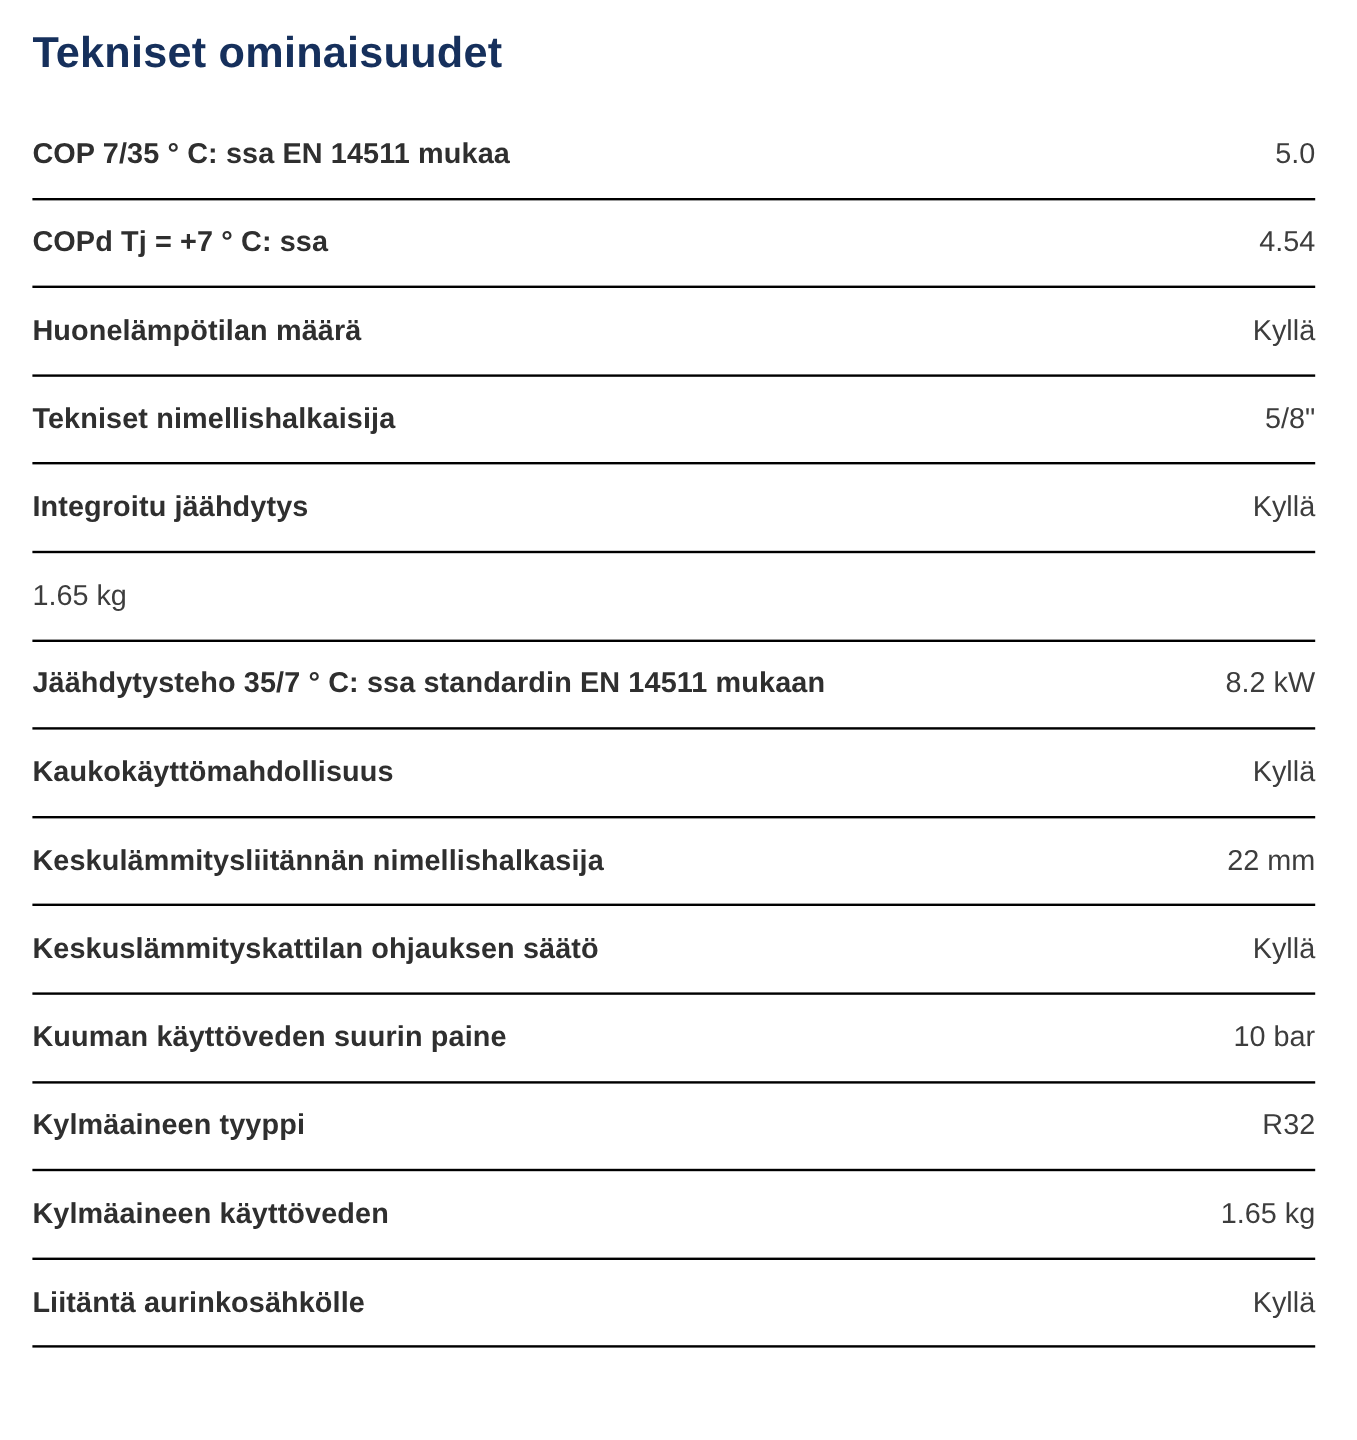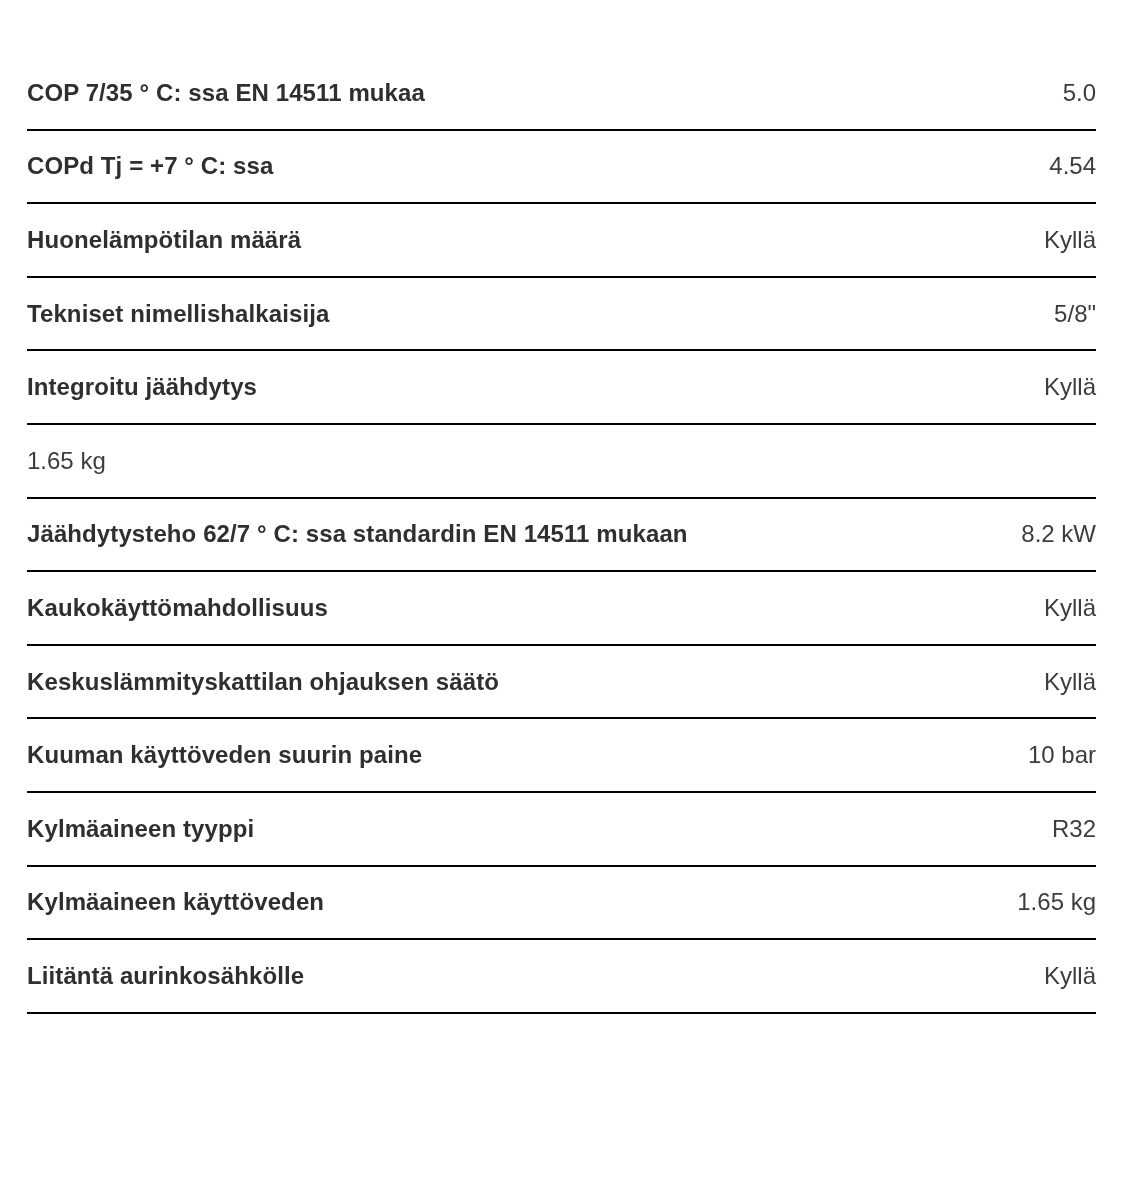--- a/index.html
+++ b/index.html
@@ -46,20 +46,21 @@
     font-weight: 400;
     color: #3d3d3d;
     white-space: nowrap;
     text-align: right;
   }
 </style>
 </head>
 <body>
 
 <div class="page">
+  <h1 class="page-title">Tekniset ominaisuudet</h1>
 
   <div class="spec-table" id="spec-table">
   <div class="spec-row">
     <span class="spec-label">COP 7/35 ° C: ssa EN 14511 mukaa</span>
     <span class="spec-value">5.0</span>
   </div>
 
   <div class="spec-row">
     <span class="spec-label">COPd Tj = +7 ° C: ssa</span>
     <span class="spec-value">4.54</span>
@@ -79,29 +80,33 @@
     <span class="spec-label">Integroitu jäähdytys</span>
     <span class="spec-value">Kyllä</span>
   </div>
 
   <div class="spec-row">
     <span class="spec-value">1.65 kg</span>
   </div>
 
 
   <div class="spec-row">
-    <span class="spec-label">Jäähdytysteho 62/7 ° C: ssa standardin EN 14511 mukaan</span>
+    <span class="spec-label">Jäähdytysteho 35/7 ° C: ssa standardin EN 14511 mukaan</span>
     <span class="spec-value">8.2 kW</span>
   </div>
 
   <div class="spec-row">
     <span class="spec-label">Kaukokäyttömahdollisuus</span>
     <span class="spec-value">Kyllä</span>
   </div>
 
+  <div class="spec-row">
+    <span class="spec-label">Keskulämmitysliitännän nimellishalkasija</span>
+    <span class="spec-value">22 mm</span>
+  </div>
 
   <div class="spec-row">
     <span class="spec-label">Keskuslämmityskattilan ohjauksen säätö</span>
     <span class="spec-value">Kyllä</span>
   </div>
 
   <div class="spec-row">
     <span class="spec-label">Kuuman käyttöveden suurin paine</span>
     <span class="spec-value">10 bar</span>
   </div>

